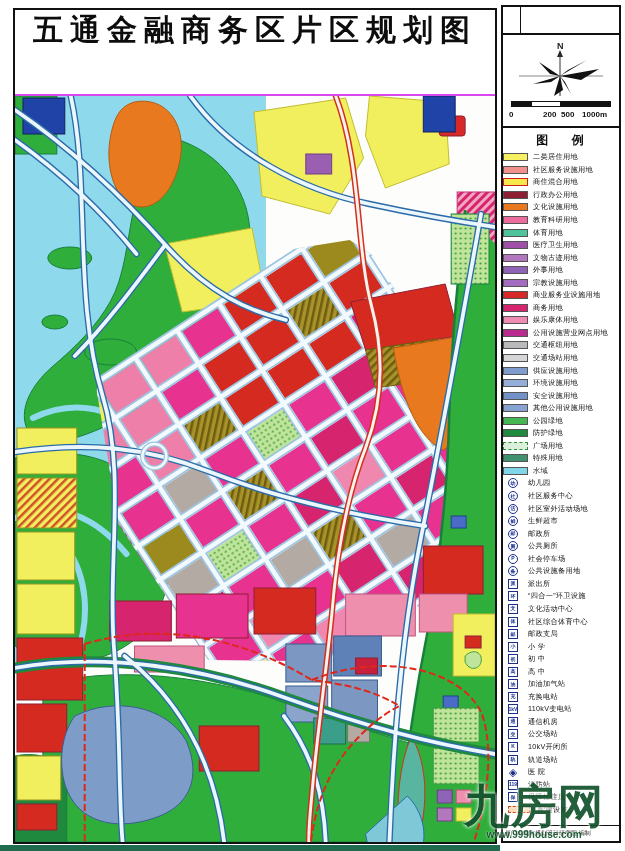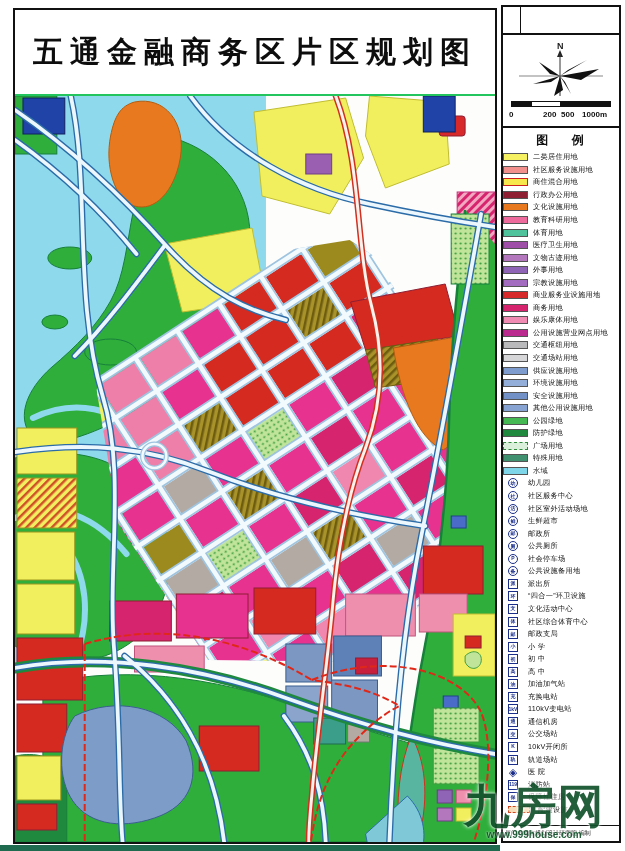--- a/index.html
+++ b/index.html
@@ -1,21 +1,21 @@
 <!DOCTYPE html>
 <html><head>
 <meta charset="utf-8">
 <style>
   html,body{margin:0;padding:0;background:#ffffff;}
   body{font-family:"Liberation Sans","DejaVu Sans",sans-serif;}
   .page{position:relative;width:625px;height:851px;background:#fff;overflow:hidden;}
 
   
   .sheet{position:absolute;left:13px;top:8px;width:484px;height:836px;border:2px solid #111;box-sizing:border-box;background:#fff;}
-  .title-band{position:absolute;left:0;top:0;width:100%;height:86px;display:flex;align-items:center;justify-content:center;border-bottom:2px solid #22c55e;box-sizing:border-box;background:#fff;}
+  .title-band{position:absolute;left:0;top:0;width:100%;height:86px;display:flex;justify-content:center;border-bottom:2px solid #d946ef;box-sizing:border-box;background:#fff;}
   .map-title{font-size:30px;font-weight:bold;color:#0d0d0d;letter-spacing:7px;white-space:nowrap;}
   .map{position:absolute;left:0;top:86px;width:480px;height:746px;display:block;}
 
   
   .panel{position:absolute;left:501px;top:5px;width:120px;}
   .hdr-box{display:flex;height:30px;border:2px solid #111;box-sizing:border-box;background:#fff;}
   .hdr-cell{width:17px;border-right:1.5px solid #111;}
   .hdr-label{flex:1;display:flex;align-items:center;justify-content:center;font-size:11px;font-weight:bold;letter-spacing:1px;color:#111;}
   .compass-box{position:relative;height:93px;border:2px solid #111;border-top:none;box-sizing:border-box;background:#fff;}
   .compass-svg{position:absolute;left:2px;top:0;width:112px;height:72px;}

